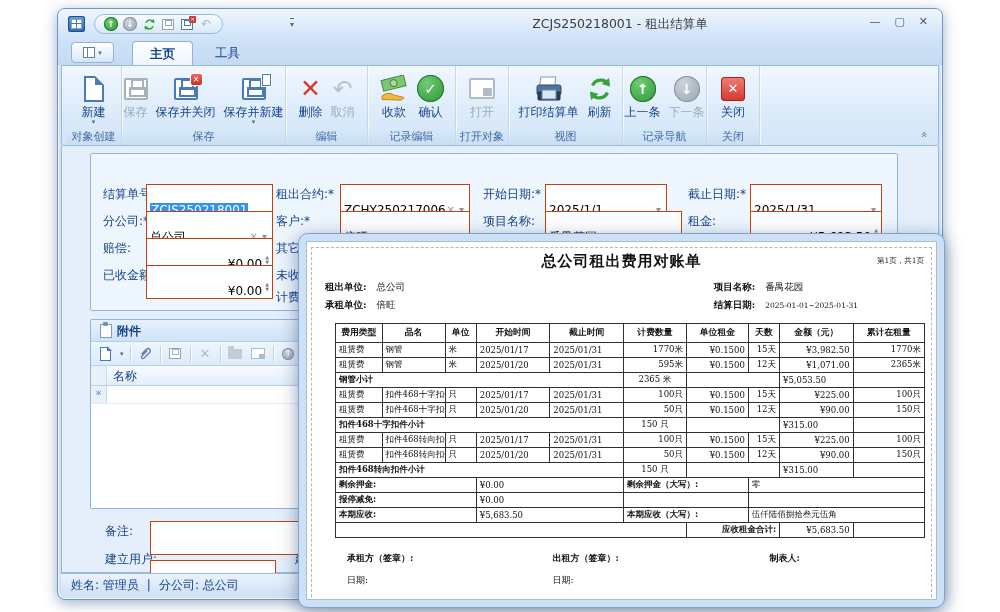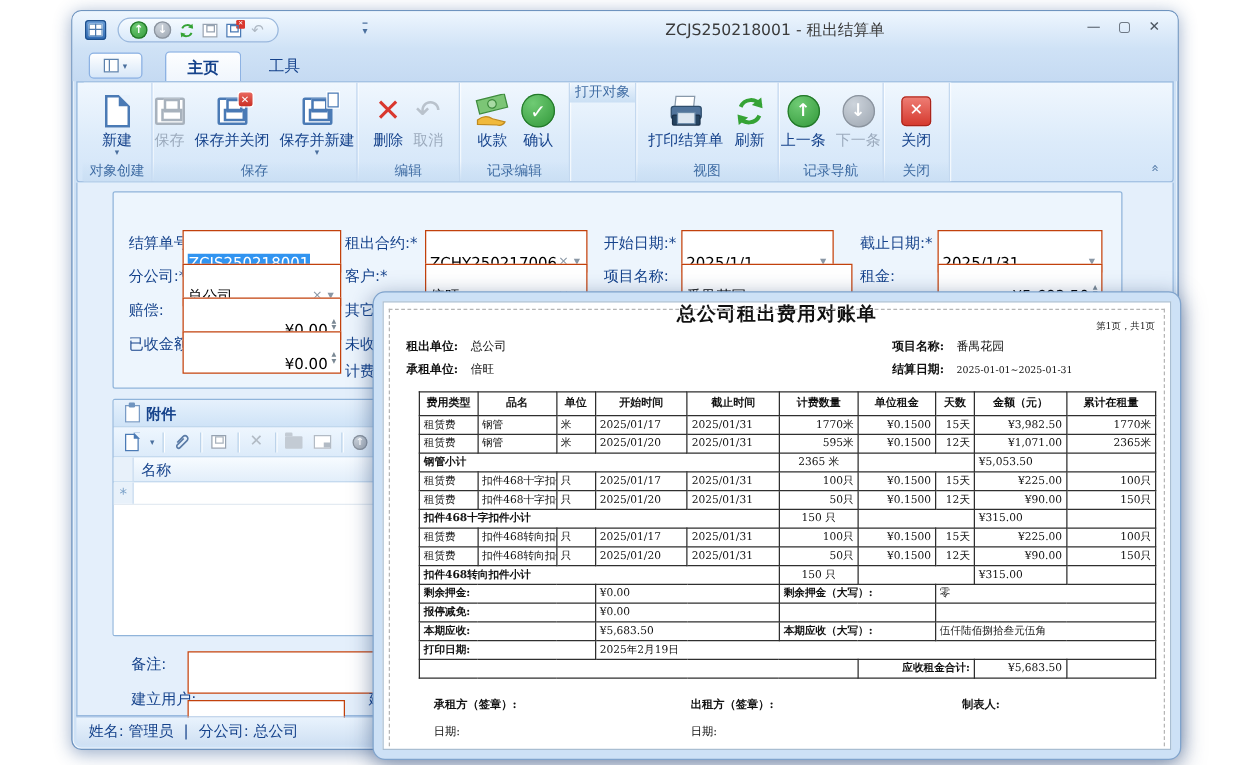--- a/index.html
+++ b/index.html
@@ -98,21 +98,21 @@
 .grow{height:18px;display:flex;border-bottom:1px solid #e4ebf2}
 .grow .gmark{display:flex;align-items:center;justify-content:center;color:#7aa0c8;font-size:12px}
 
 .frowlabel{position:absolute;font-size:12px;color:#15428b;line-height:20px;white-space:nowrap}
 
 .statusbar{position:absolute;left:3px;right:3px;bottom:3px;height:23px;border-radius:0 0 6px 6px;background:linear-gradient(#e9f3fd,#cfe0f3);border-top:1px solid #98b9de;display:flex;align-items:center;gap:8px;padding-left:10px;font-size:12px;color:#15428b}
 
 #report{position:absolute;left:298px;top:233px;width:647px;height:375px;background:#cde1f6;border:1px solid #7fa3cc;border-radius:10px;padding:7px;box-shadow:0 5px 18px rgba(30,60,110,.5)}
 .rpage{width:100%;height:100%;background:#fff;border:1px solid #a9bed2;position:relative;overflow:hidden;font-family:"DejaVu Serif","Liberation Serif",serif;color:#111}
 .guides{position:absolute;left:4px;right:4px;top:5px;bottom:2px;border:1px dashed #b5b5b5;border-bottom:none;pointer-events:none}
-.rtitle{text-align:center;font-size:15px;font-weight:bold;padding-top:0;letter-spacing:1px}
+.rtitle{text-align:center;font-size:15px;font-weight:bold;padding-top:10px;letter-spacing:1px}
 .rpageinfo{position:absolute;right:12px;top:14px;font-size:7.5px;color:#222}
 .rinfo{display:flex;justify-content:space-between;padding:10px 18px 0 18px;font-size:9.5px}
 .rinfo .line{margin-bottom:5px}
 .rinfo b{margin-right:10px}
 .rinfo .small{font-size:7.5px}
 .rtablewrap{padding:6px 11px 0 28px}
 table.rt{width:100%;border-collapse:collapse;table-layout:fixed;font-size:8.5px}
 table.rt th{border:1px solid #2f2f2f;font-size:8.8px;font-weight:bold;text-align:center;height:19px;padding:1px 2px}
 table.rt td{border:1px solid #2f2f2f;height:14px;padding:1px 3px;white-space:nowrap;overflow:hidden}
 .tl{text-align:left}.tr{text-align:right}.tc{text-align:center}.b{font-weight:bold}
@@ -245,20 +245,28 @@
           <div class="rbtn">
             <span class="ric">
                 <span class="icon-checkcir">✓</span>
               </span>
             <span class="rlabel">确认</span>
           </div>
         </div>
         <div class="glabel">记录编辑</div>
       </div>
       <div class="rgroup" style="width:53px">
+        <div class="rbtns">
+          <div class="rbtn disabled">
+            <span class="ric">
+                <span class="icon-openwin"></span>
+              </span>
+            <span class="rlabel">打开</span>
+          </div>
+        </div>
         <div class="glabel">打开对象</div>
       </div>
       <div class="rgroup" style="width:114px">
         <div class="rbtns">
           <div class="rbtn">
             <span class="ric">
                 <svg width="30" height="28" viewBox="0 0 30 28">
                   <rect x="7" y="2" width="15" height="9" fill="#fff" stroke="#8899aa" transform="skewX(-6)"></rect>
                   <rect x="3" y="10" width="24" height="10" rx="2" fill="#51749b" stroke="#2e4d6b"></rect>
                   <rect x="4" y="17" width="22" height="8" rx="1" fill="#24425f" stroke="#1a3049"></rect>
@@ -600,24 +608,20 @@
                 <td colspan="2" class="b tl"></td>
                 <td colspan="3" class="tl"></td>
           </tr>
           <tr>
             <td colspan="3" class="b tl">本期应收:</td>
                 <td colspan="2" class="tl">¥5,683.50</td>
                 <td colspan="2" class="b tl">本期应收（大写）:</td>
                 <td colspan="3" class="tl">伍仟陆佰捌拾叁元伍角</td>
           </tr>
           <tr>
-            <td colspan="3" class="b tl">打印日期:</td>
-                <td colspan="7" class="tl">2025年2月19日</td>
-          </tr>
-          <tr>
             <td colspan="6"></td>
                 <td colspan="2" class="b tr">应收租金合计:</td>
                 <td class="tr">¥5,683.50</td>
                 <td></td>
           </tr>
         </tbody>
           </table>
       </div>
       <div class="rsig">
         <span class="sg1">承租方（签章）:</span>

